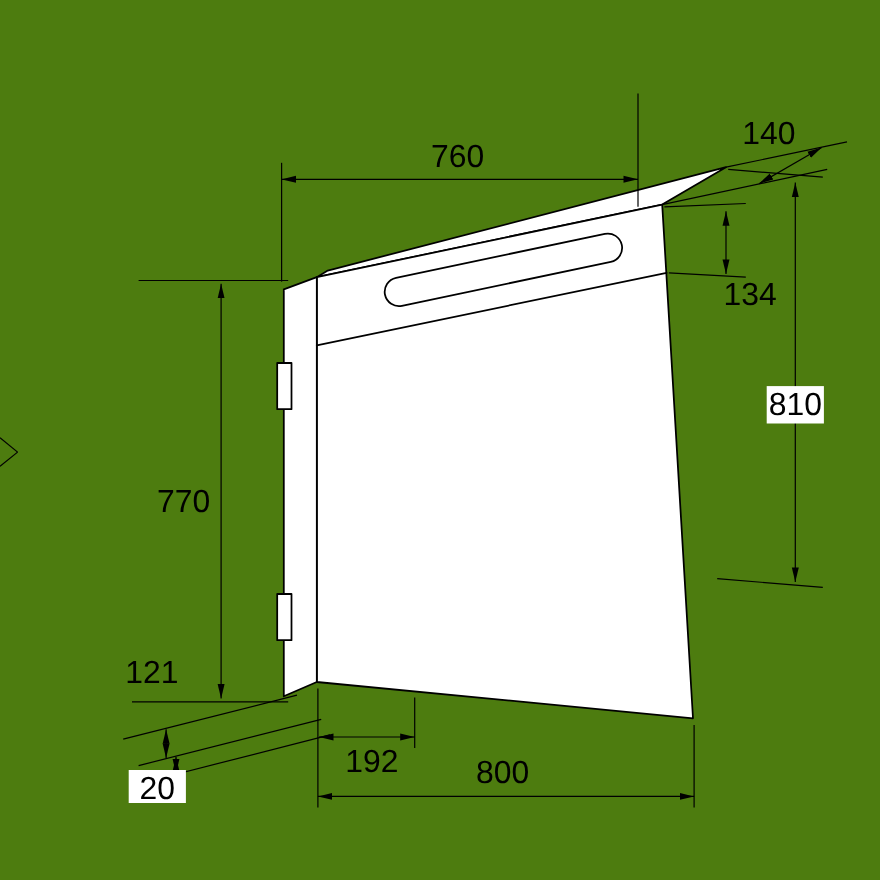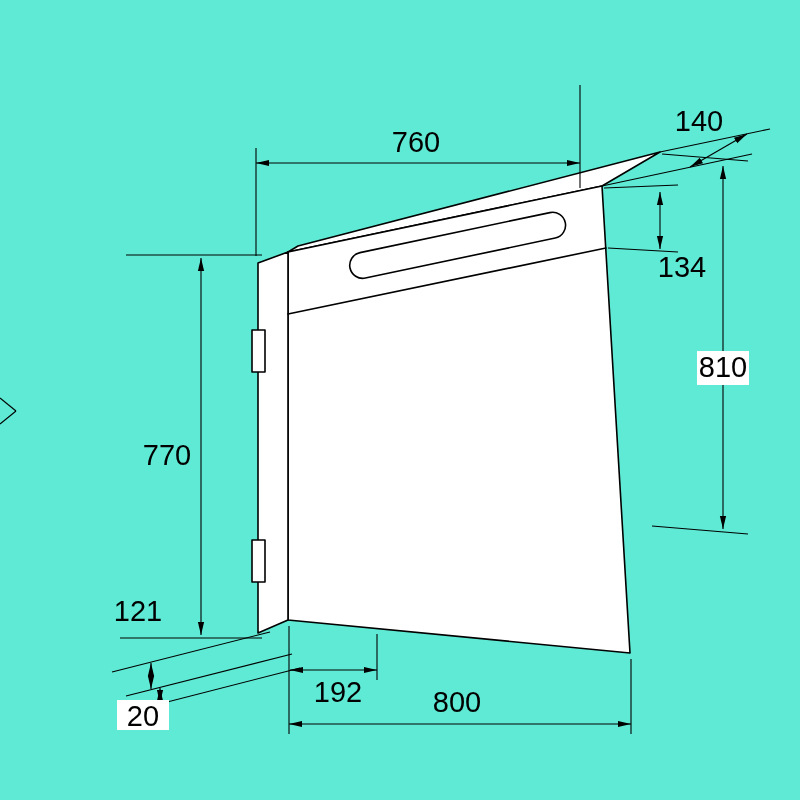--- a/index.html
+++ b/index.html
@@ -5,21 +5,21 @@
   html, body {
     margin: 0;
     padding: 0;
     background: #ffffff;
     font-family: "Liberation Sans", sans-serif;
   }
   .stage {
     position: relative;
     width: 800px;
     height: 800px;
-    background: #5eead4;
+    background: #4d7c0f;
     overflow: hidden;
   }
   svg { display: block; }
   .draw {
     fill: none;
     stroke: #000000;
     stroke-width: 1.6;
     stroke-linejoin: round;
     stroke-linecap: round;
   }

